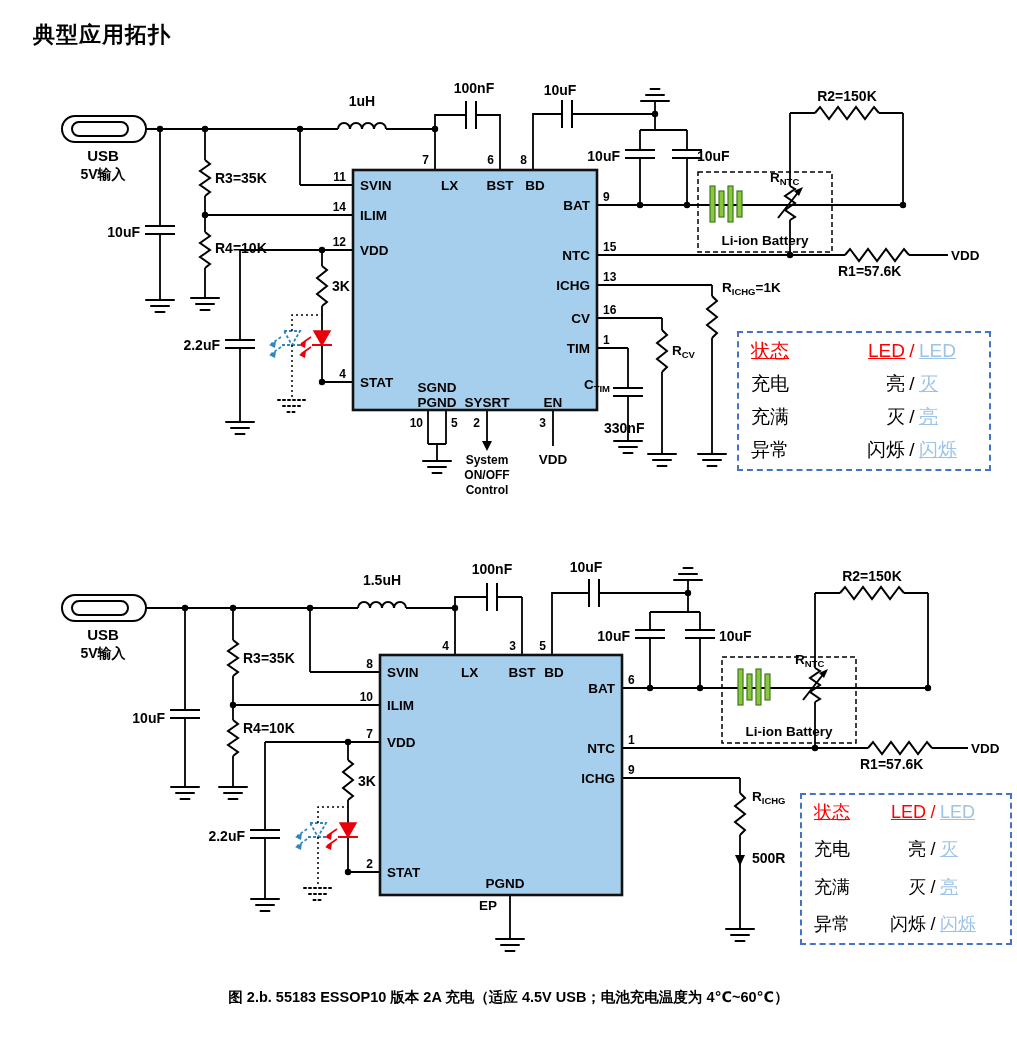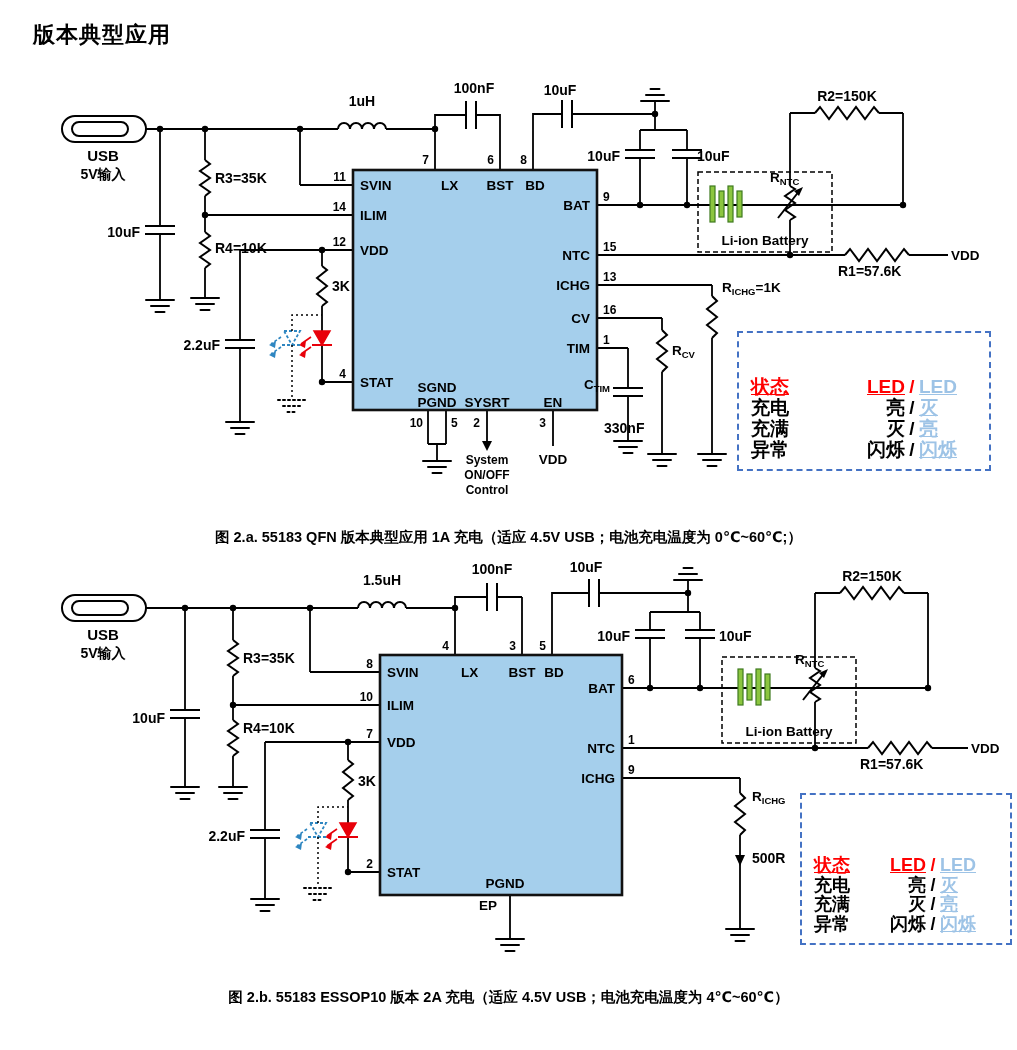--- a/index.html
+++ b/index.html
@@ -21,40 +21,40 @@
   .led-red{stroke:#e8000a;fill:none;stroke-width:2}
   .led-red-fill{fill:#e8000a;stroke:#e8000a;stroke-width:1.5}
   .led-blue{stroke:#2e86c1;fill:none;stroke-width:1.8;stroke-dasharray:3 2}
   .arr-red{stroke:#e8000a;stroke-width:1.6;fill:none}
   .arr-red-tip{fill:#e8000a}
   .arr-blue{stroke:#2e86c1;stroke-width:1.6;fill:none;stroke-dasharray:3 2}
   .arr-blue-tip{fill:#2e86c1}
   .cell{fill:#8CC63F;stroke:#3e7a1e;stroke-width:1.2}
   .caption{position:absolute;width:100%;text-align:center;font-weight:bold;font-size:14.5px;color:#000}
   .led-table{position:absolute;border:2px dashed #4472C4;background:#fff;padding:8px 12px;
-    display:flex;flex-direction:column;justify-content:flex-end;font-weight:bold}
+    display:flex;flex-direction:column;justify-content:space-between;font-weight:normal}
   .lt-row{display:flex;align-items:center;line-height:1.1}
   .lt-vals{margin-left:auto;display:flex;align-items:center}
   .lt-v1{min-width:58px;text-align:right}
   .lt-sl{width:14px;text-align:center}
   .lt-v2{min-width:58px;text-align:left}
   .red{color:#ff0000}
   .cyan{color:#9DC3E6}
   .u{text-decoration:underline}
   #led-table-a{left:737px;top:331px;width:254px;height:140px;font-size:19px}
   #led-table-b{left:800px;top:793px;width:212px;height:152px;font-size:18px}
   #caption-a{top:528px}
   #caption-b{top:988px}
 </style>
 </head>
 <body>
 
 <div class="page">
 
-  <div class="title">版本典型应用</div>
+  <div class="title">典型应用拓扑</div>
 
   <svg class="schematic" width="1017" height="1050" viewBox="0 0 1017 1050">
     <defs>
       <g id="gnd">
           <path d="M-14,0 H14 M-9,6 H9 M-4.5,12 H4.5" stroke-linecap="round"></path>
         </g>
       <g id="gndup">
           <path d="M-14,0 H14 M-9,-6 H9 M-4.5,-12 H4.5" stroke-linecap="round"></path>
         </g>
     </defs>
@@ -430,16 +430,15 @@
     <div class="lt-row">
       <span>异常</span>
       <span class="lt-vals">
         <span class="lt-v1">闪烁</span>
         <span class="lt-sl">/</span>
         <span class="lt-v2 cyan u">闪烁</span>
       </span>
     </div>
   </div>
 
-  <div class="caption" id="caption-a">图 2.a. 55183 QFN 版本典型应用 1A 充电（适应 4.5V USB；电池充电温度为 0℃~60℃;）</div>
   <div class="caption" id="caption-b">图 2.b. 55183 ESSOP10 版本 2A 充电（适应 4.5V USB；电池充电温度为 4℃~60℃）</div>
 
 </div>
 
 </body></html>

